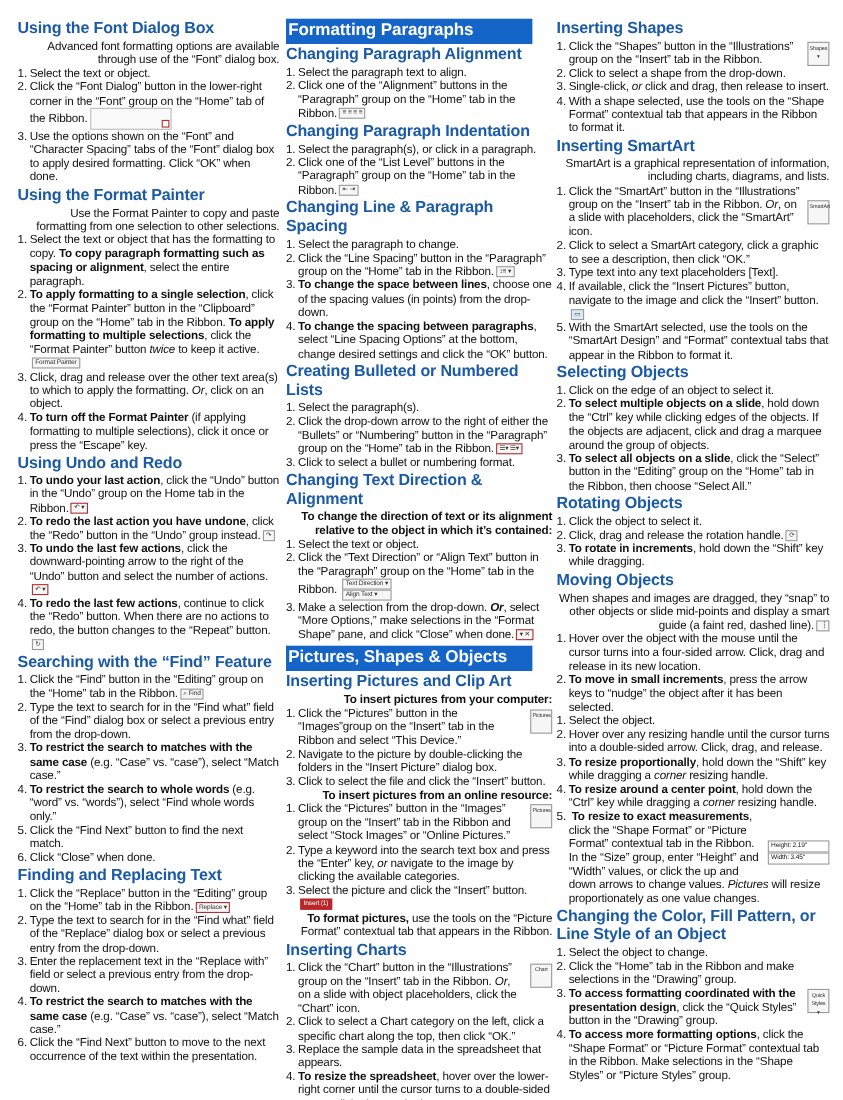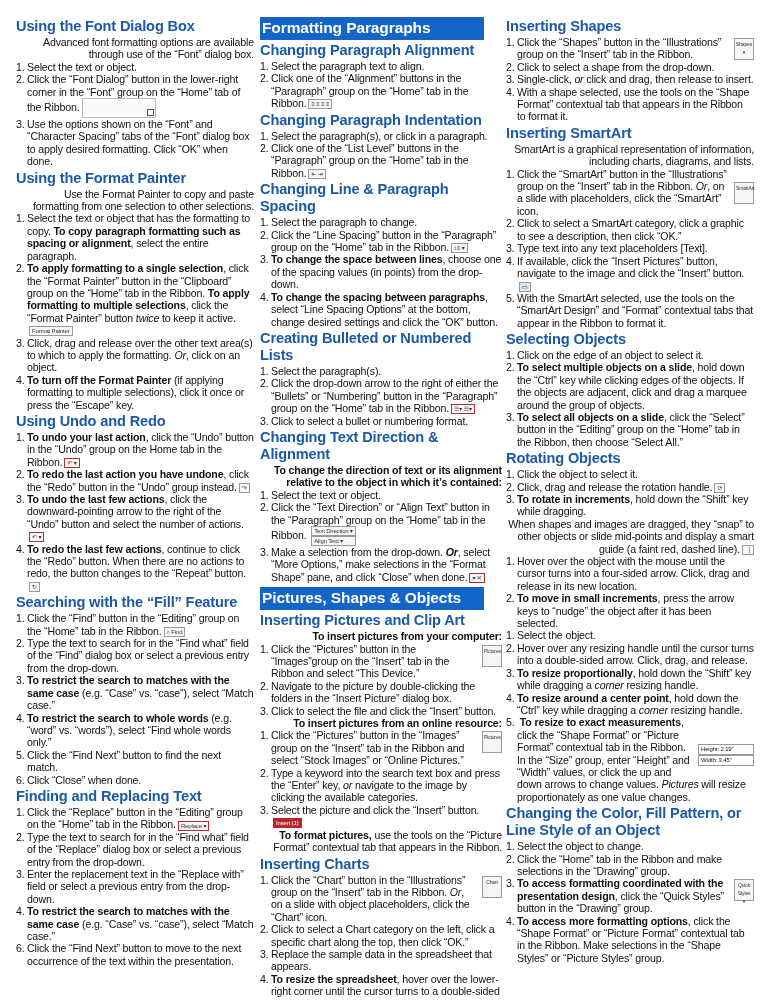--- a/index.html
+++ b/index.html
@@ -89,21 +89,21 @@
       <h3>Using Undo and Redo</h3>
       <ol>
         <li><span class="num">1.</span><b>To undo your last action</b><span>, click the “Undo” button in the “Undo” group on the Home tab in the Ribbon.</span><span class="ico red">↶ ▾</span></li>
         <li><span class="num">2.</span><b>To redo the last action you have undone</b><span>, click the “Redo” button in the “Undo” group instead.</span><span class="ico">↷</span></li>
         <li><span class="num">3.</span><b>To undo the last few actions</b><span>, click the downward-pointing arrow to the right of the “Undo” button and select the number of actions.</span><span class="ico red">↶ ▾</span></li>
         <li><span class="num">4.</span><b>To redo the last few actions</b><span>, continue to click the “Redo” button. When there are no actions to redo, the button changes to the “Repeat” button.</span><span class="ico">↻</span></li>
       </ol>
     </section>
 
     <section>
-      <h3>Searching with the “Fill” Feature</h3>
+      <h3>Searching with the “Find” Feature</h3>
       <ol>
         <li><span class="num">1.</span><span>Click the “Find” button in the “Editing” group on the “Home” tab in the Ribbon.</span><span class="ico">⌕ Find</span></li>
         <li><span class="num">2.</span><span>Type the text to search for in the “Find what” field of the “Find” dialog box or select a previous entry from the drop-down.</span></li>
         <li><span class="num">3.</span><b>To restrict the search to matches with the same case</b><span> (e.g. “Case” vs. “case”), select “Match case.”</span></li>
         <li><span class="num">4.</span><b>To restrict the search to whole words</b><span> (e.g. “word” vs. “words”), select “Find whole words only.”</span></li>
         <li><span class="num">5.</span><span>Click the “Find Next” button to find the next match.</span></li>
         <li><span class="num">6.</span><span>Click “Close” when done.</span></li>
       </ol>
     </section>
 
@@ -242,20 +242,21 @@
     <section>
       <h3>Rotating Objects</h3>
       <ol>
         <li><span class="num">1.</span><span>Click the object to select it.</span></li>
         <li><span class="num">2.</span><span>Click, drag and release the rotation handle.</span><span class="ico">⟳</span></li>
         <li><span class="num">3.</span><b>To rotate in increments</b><span>, hold down the “Shift” key while dragging.</span></li>
       </ol>
     </section>
 
     <section>
+      <h3>Moving Objects</h3>
       <p class="intro"><span>When shapes and images are dragged, they “snap” to other objects or slide mid-points and display a smart guide (a faint red, dashed line).</span><span class="ico" style="width:12px;">┆</span></p>
       <ol>
         <li><span class="num">1.</span><span>Hover over the object with the mouse until the cursor turns into a four-sided arrow. Click, drag and release in its new location.</span></li>
         <li><span class="num">2.</span><b>To move in small increments</b><span>, press the arrow keys to “nudge” the object after it has been selected.</span></li>
       </ol>
     </section>
 
     <section>
       <ol>
         <li><span class="num">1.</span><span>Select the object.</span></li>

